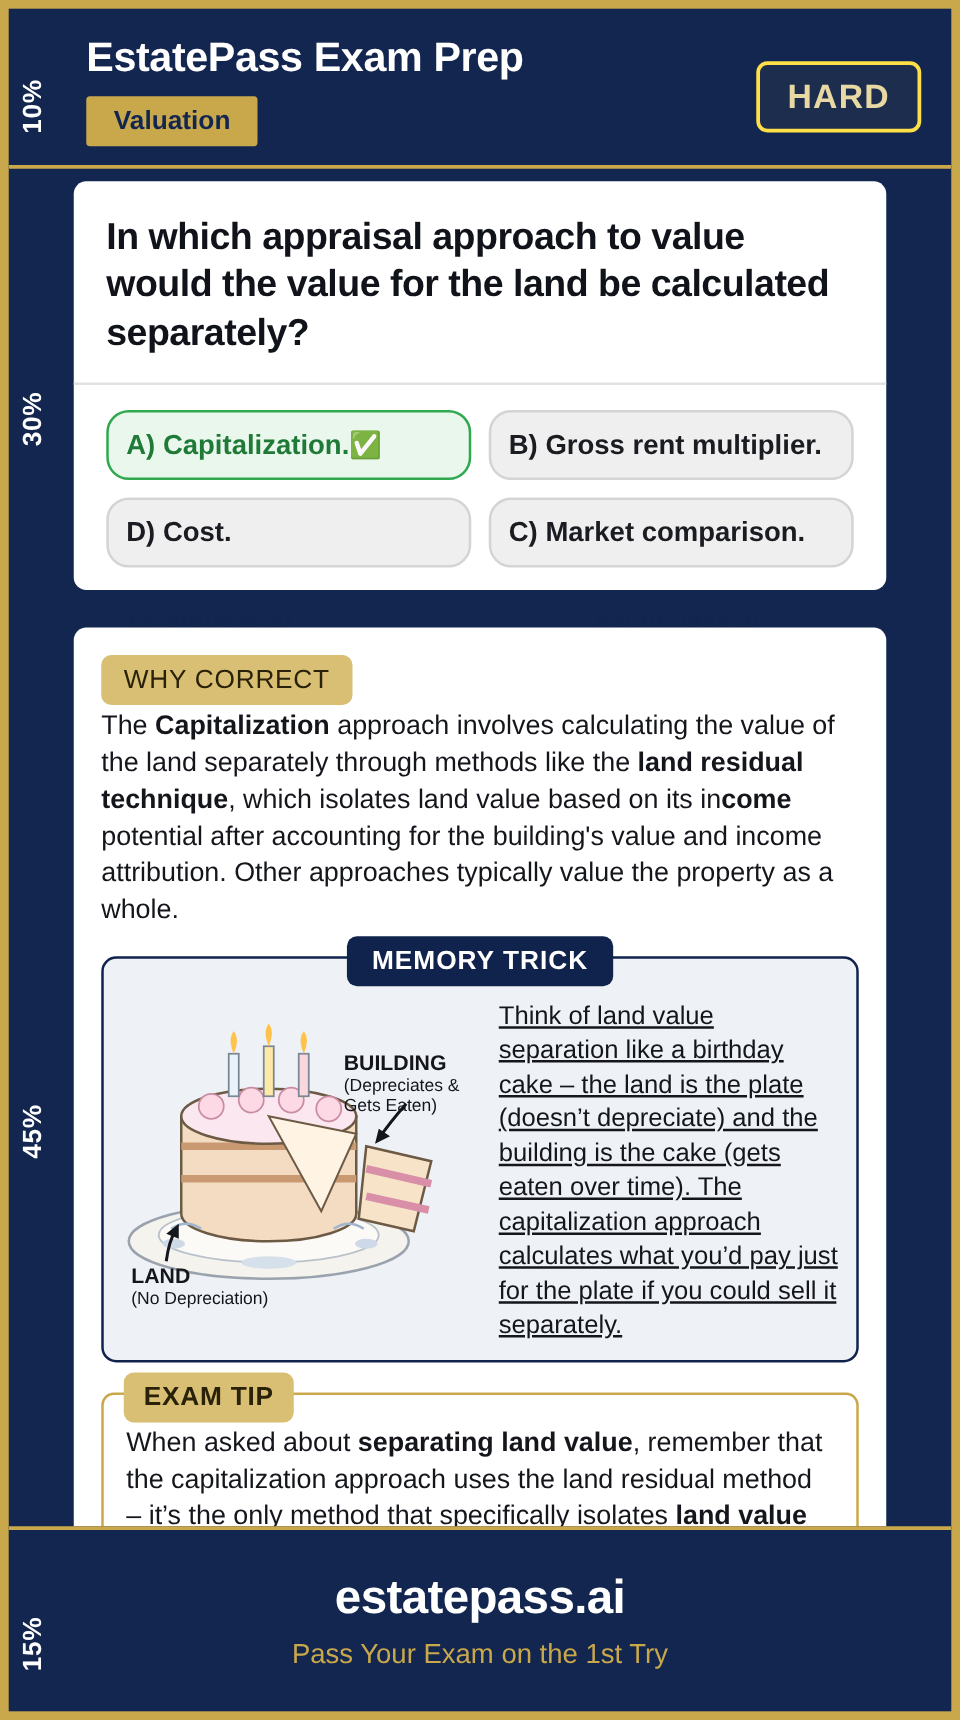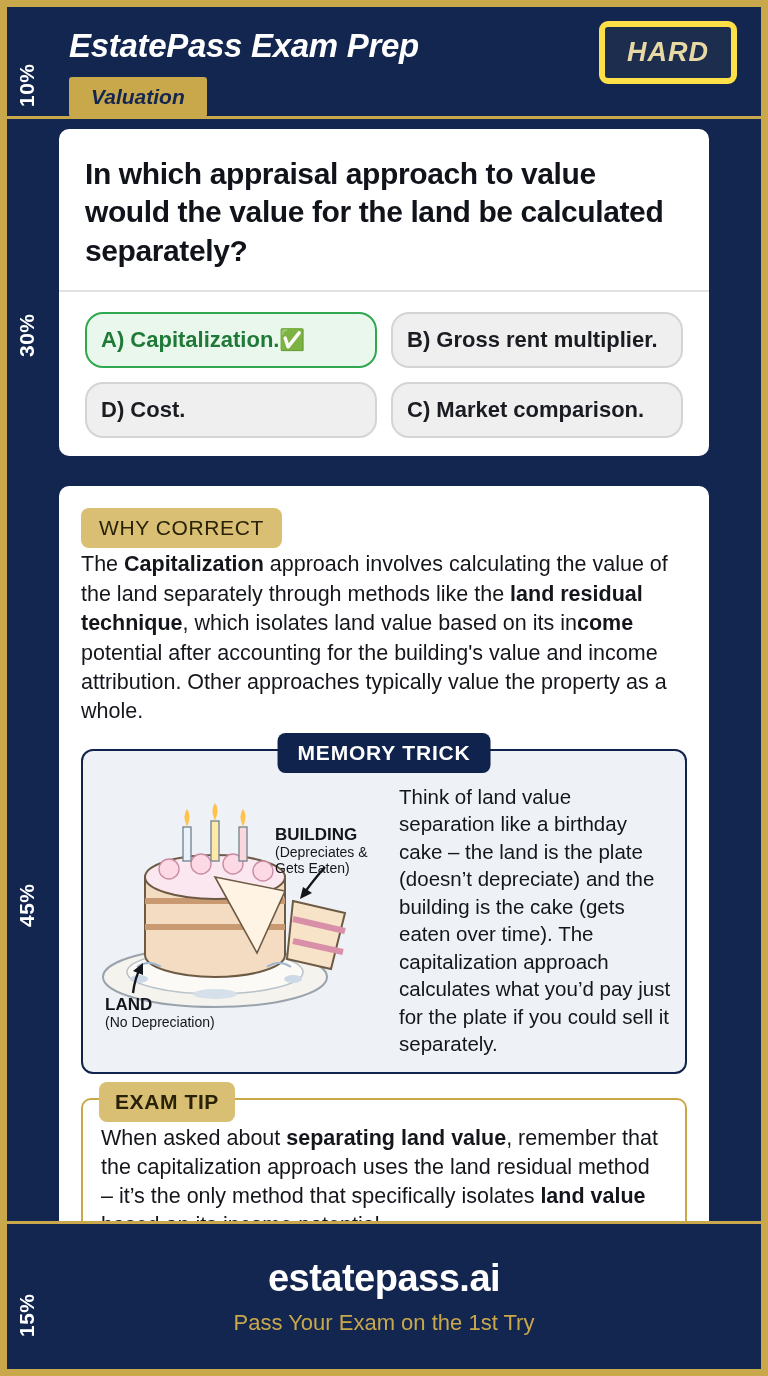--- a/index.html
+++ b/index.html
@@ -45,48 +45,48 @@
     letter-spacing: 1px;
     font-family: "Liberation Sans", sans-serif;
     pointer-events: none;
     white-space: nowrap;
   }
   .wm.dark { color: rgba(20,35,70,0.06); }
 
   
   .header {
     position: relative;
-    height: 112px;
+    height: 128px;
     background: #13264f;
     border-bottom: 3px solid #c9a84c;
     padding: 14px 24px 0 62px;
     display: flex;
     align-items: flex-start;
     justify-content: space-between;
-    font-style: italic;
   }
   .header-left { padding-top: 6px; }
   .app-title {
     color: #ffffff;
     font-size: 33px;
     font-weight: bold;
     letter-spacing: -0.3px;
   }
   .topic-pill {
     display: inline-block;
     margin-top: 12px;
     background: #c9a84c;
     color: #13264f;
     font-weight: bold;
     font-size: 21px;
     padding: 8px 22px;
     border-radius: 3px;
   }
   .difficulty {
-    border: 6px solid #fde047;
+    margin-top: 28px;
+    border: 3px solid #fde047;
     color: #e8d9a4;
     font-size: 27px;
     font-weight: bold;
     letter-spacing: 1px;
     padding: 10px 22px;
     border-radius: 9px;
     background: rgba(201,168,76,0.06);
   }
 
   
@@ -202,20 +202,21 @@
   .memory-art {
     width: 292px;
     flex: 0 0 292px;
     position: relative;
   }
   .memory-text {
     font-size: 20.5px;
     line-height: 1.34;
     color: #14161c;
     padding-top: 2px;
+    text-decoration: underline;
   }
   .art-label {
     position: absolute;
     font-weight: bold;
     color: #14161c;
   }
   .art-label .small {
     font-weight: normal;
     font-size: 14px;
     display: block;

